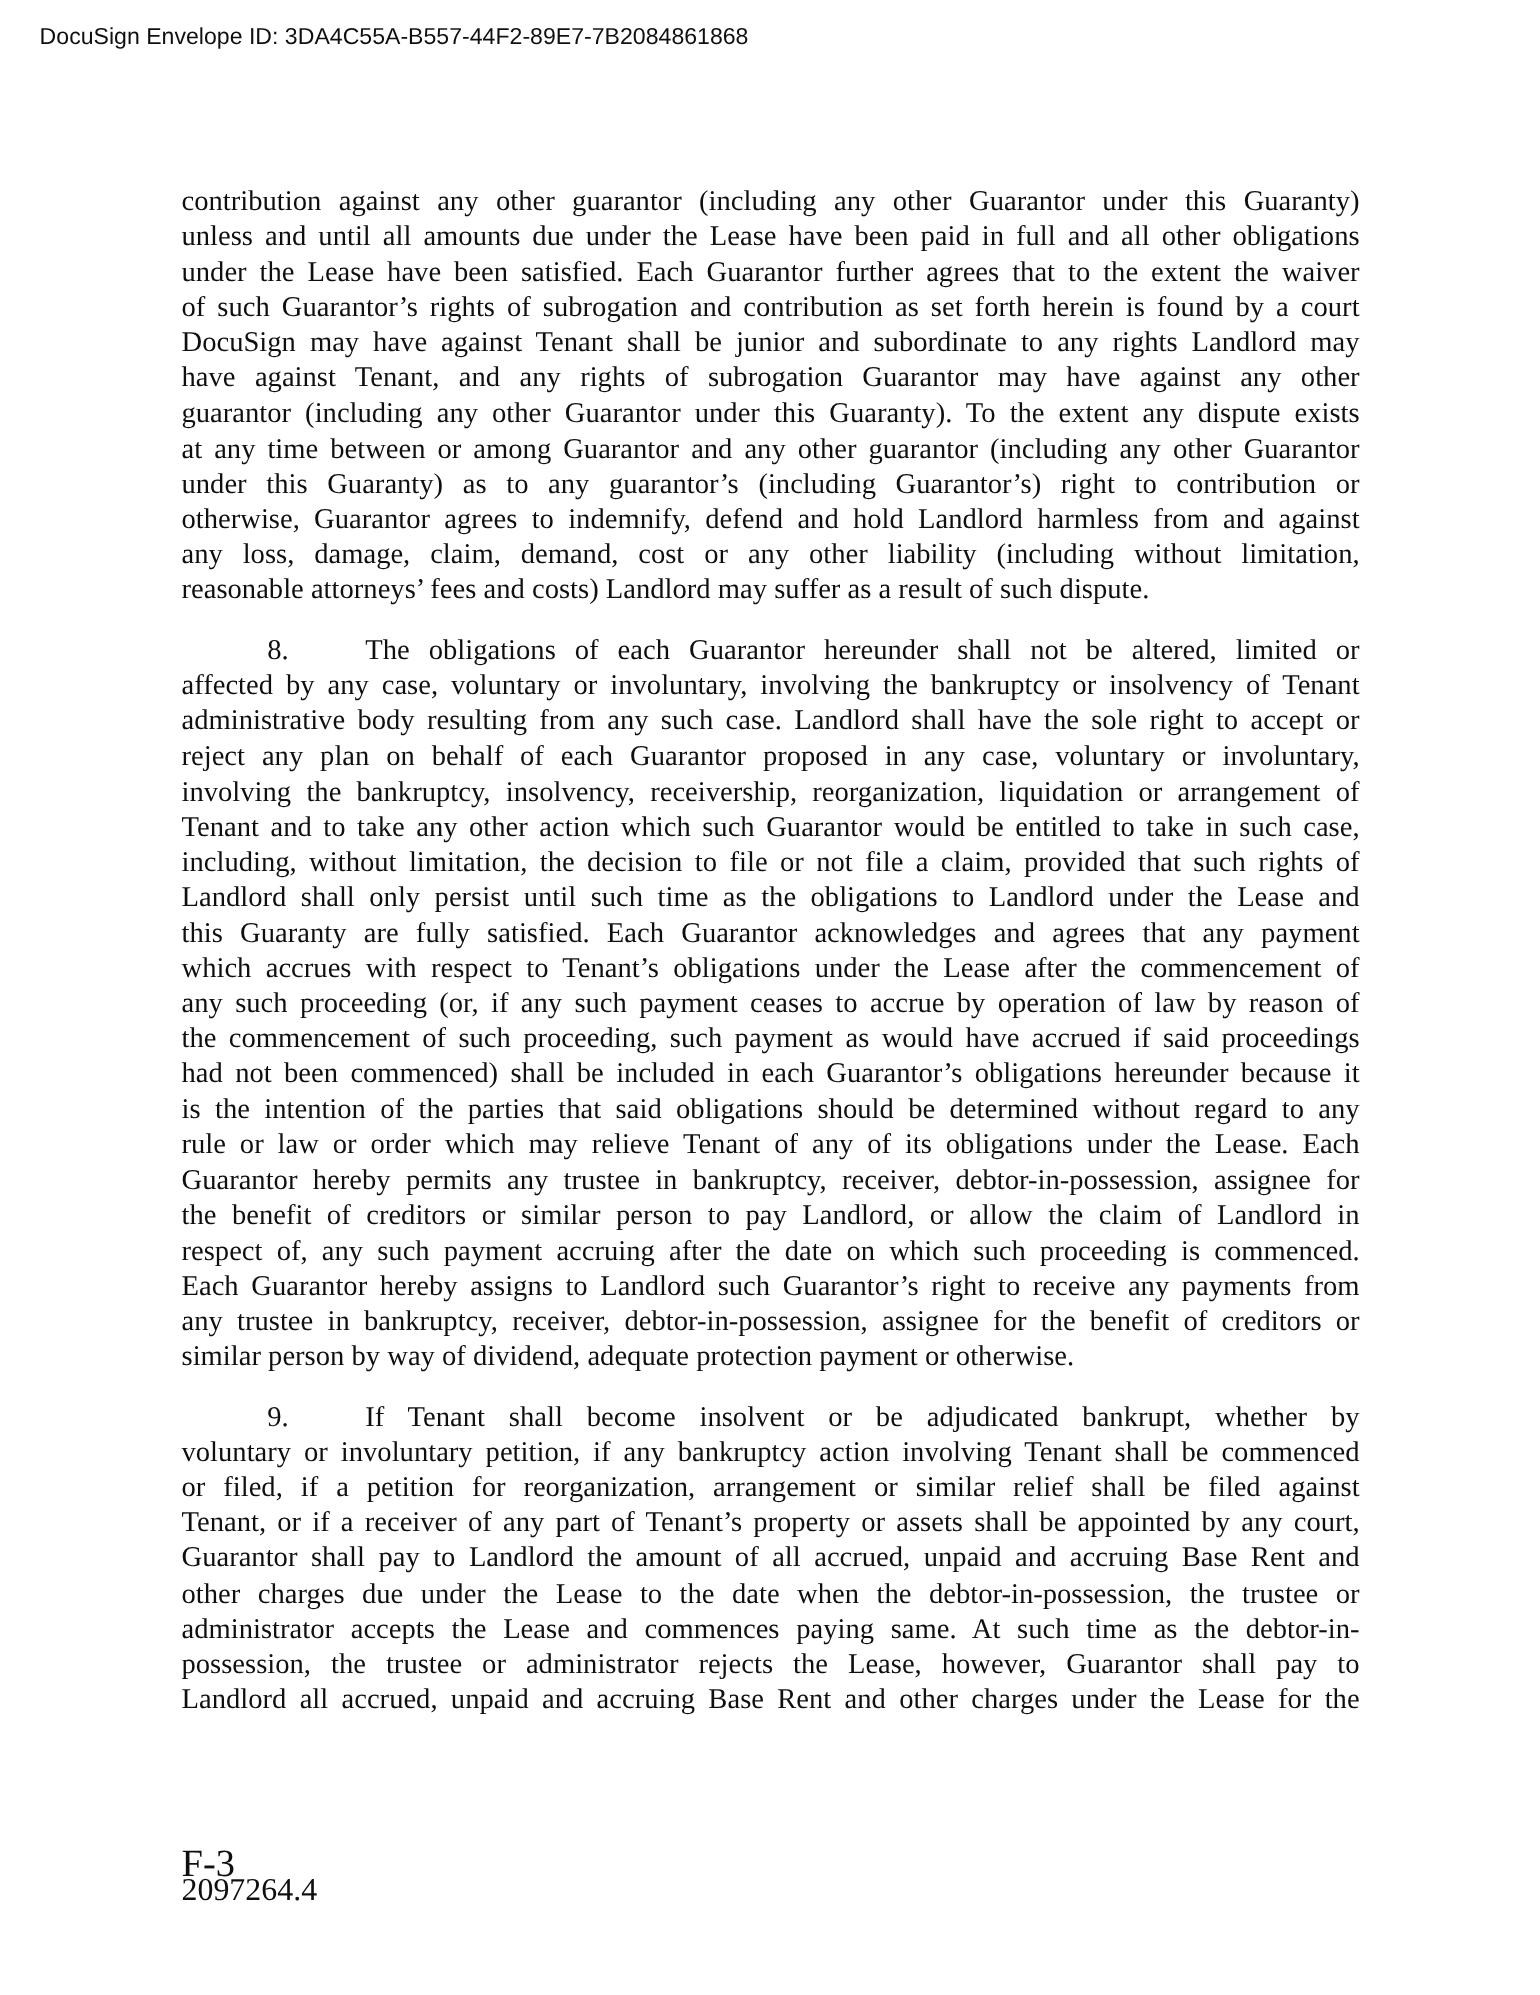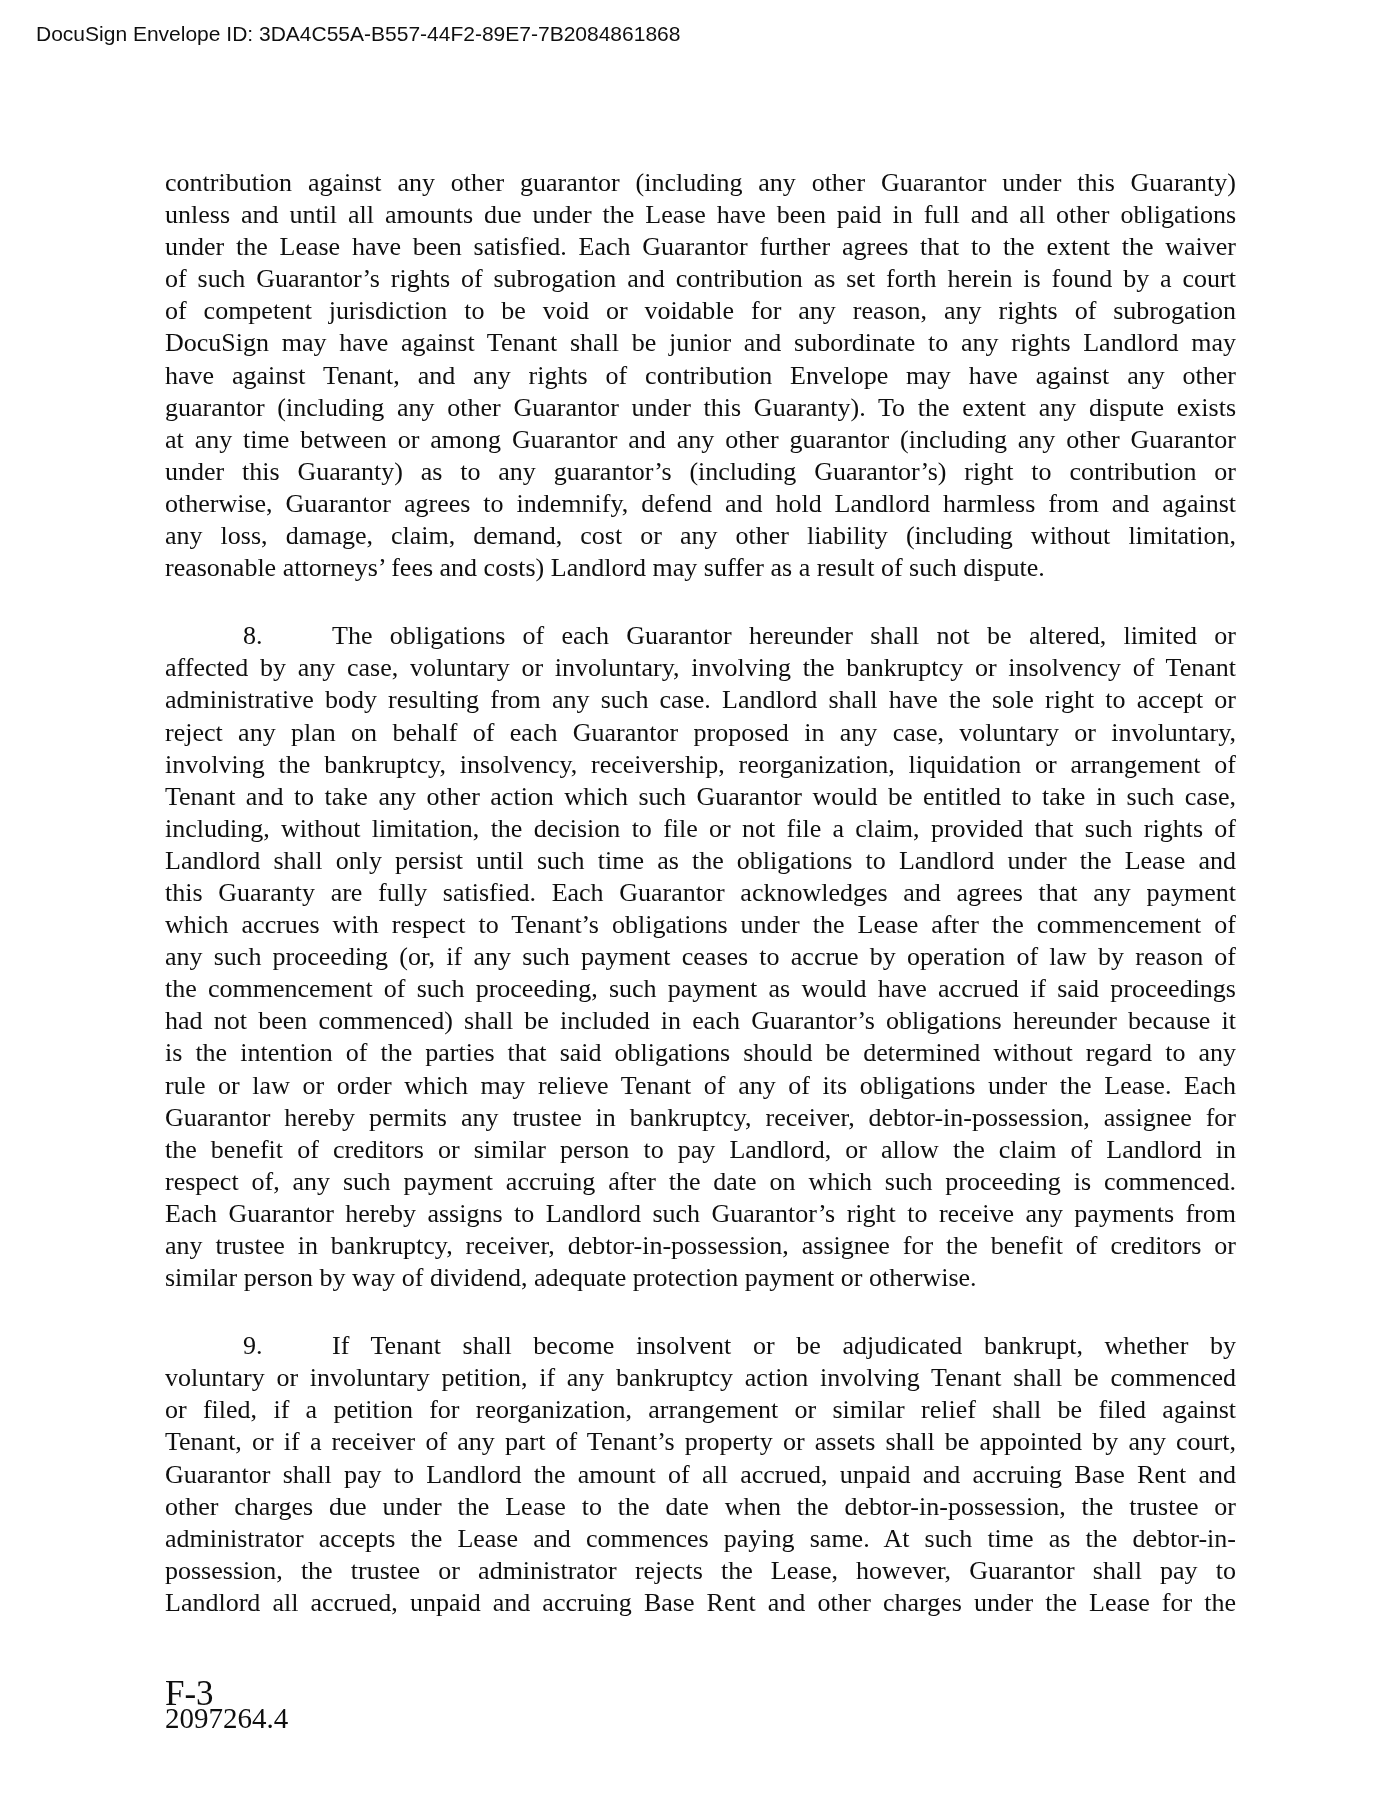--- a/index.html
+++ b/index.html
@@ -27,21 +27,21 @@
   }
   .content {
     position: absolute;
     left: 165px;
     top: 167px;
     width: 1071px;
     font-size: 26px;
     color: #0f0f0f;
   }
   .para + .para {
-    margin-top: 36px;
+    margin-top: 23px;
   }
   .line {
     line-height: 32.1px;
     text-align: justify;
     text-align-last: justify;
     height: 32.1px;
     overflow: visible;
   }
   .line-left {
     text-align-last: left;
@@ -76,23 +76,22 @@
 
 <div class="page">
   <div class="docusign-header">DocuSign Envelope ID: 3DA4C55A-B557-44F2-89E7-7B2084861868</div>
 
   <div class="content">
       <div class="para">
         <div class="line">contribution against any other guarantor (including any other Guarantor under this Guaranty)</div>
         <div class="line">unless and until all amounts due under the Lease have been paid in full and all other obligations</div>
         <div class="line">under the Lease have been satisfied.  Each Guarantor further agrees that to the extent the waiver</div>
         <div class="line">of such Guarantor’s rights of subrogation and contribution as set forth herein is found by a court</div>
-        <div class="line">of competent jurisdiction to be void or voidable for any reason, any rights of subrogation</div>
         <div class="line">DocuSign may have against Tenant shall be junior and subordinate to any rights Landlord may</div>
-        <div class="line">have against Tenant, and any rights of contribution Envelope may have against any other</div>
+        <div class="line">have against Tenant, and any rights of subrogation Guarantor may have against any other</div>
         <div class="line">guarantor (including any other Guarantor under this Guaranty). To the extent any dispute exists</div>
         <div class="line">at any time between or among Guarantor and any other guarantor (including any other Guarantor</div>
         <div class="line">under this Guaranty) as to any guarantor’s (including Guarantor’s) right to contribution or</div>
         <div class="line">otherwise, Guarantor agrees to indemnify, defend and hold Landlord harmless from and against</div>
         <div class="line">any loss, damage, claim, demand, cost or any other liability (including without limitation,</div>
         <div class="line line-left">reasonable attorneys’ fees and costs) Landlord may suffer as a result of such dispute.</div>
       </div>
       <div class="para">
         <div class="line"><span class="first-indent"></span><span class="para-num">8.</span>The obligations of each Guarantor hereunder shall not be altered, limited or</div>
         <div class="line">affected by any case, voluntary or involuntary, involving the bankruptcy or insolvency of Tenant</div>

